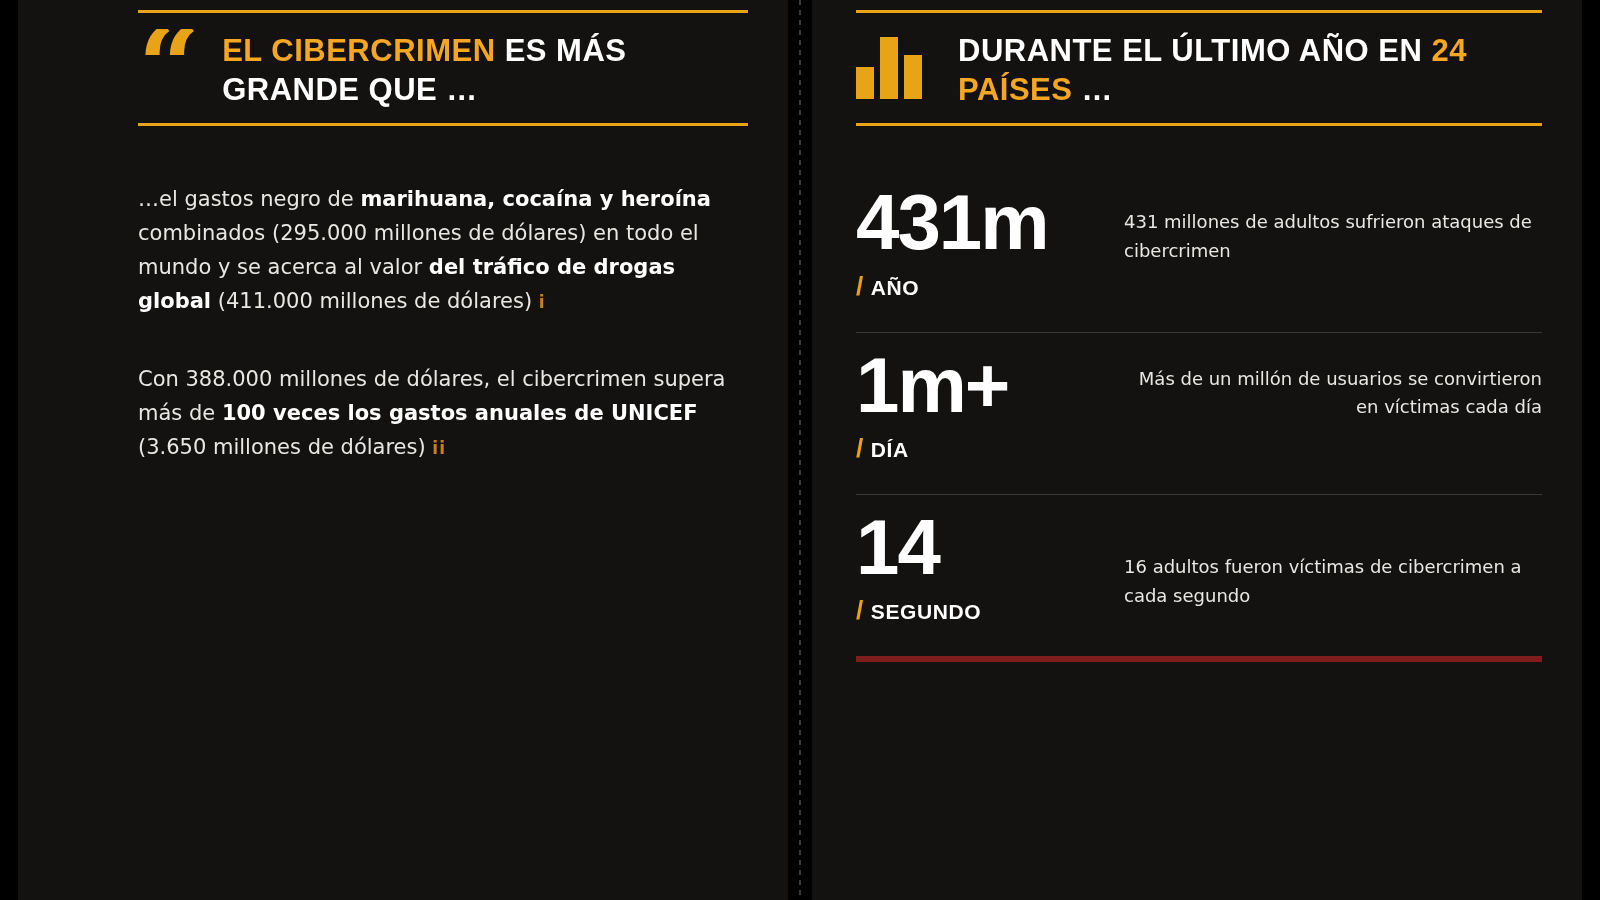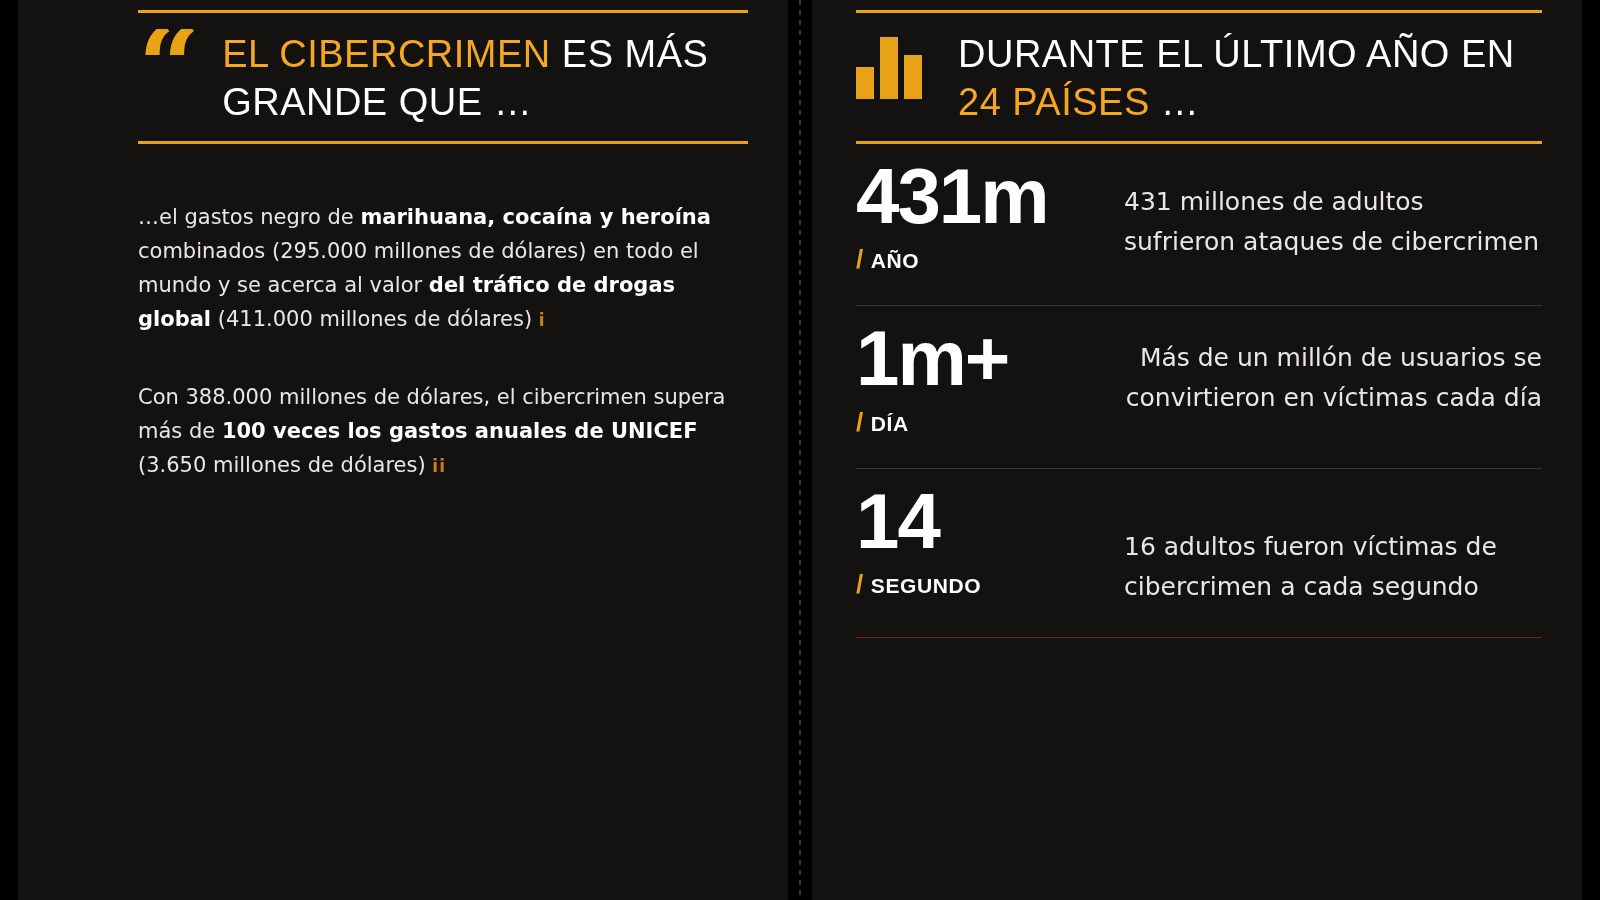--- a/index.html
+++ b/index.html
@@ -101,23 +101,23 @@
     position: absolute;
     bottom: 0;
     background: #e8a317;
     display: block;
   }
   .bar-icon i:nth-child(1) { left: 0;  width: 18px; height: 32px; }
   .bar-icon i:nth-child(2) { left: 24px; width: 18px; height: 62px; }
   .bar-icon i:nth-child(3) { left: 48px; width: 18px; height: 44px; }
 
   .header-title {
-    font-size: 38px;
+    font-size: 31px;
     line-height: 1.26;
-    font-weight: normal;
+    font-weight: bold;
     letter-spacing: 0.5px;
     text-transform: uppercase;
     padding-top: 4px;
   }
   .accent { color: #f5a623; }
 
   
   .body-block {
     margin-top: 56px;
     font-size: 21px;
@@ -131,30 +131,31 @@
   .fn {
     color: #c97f1a;
     font-weight: bold;
     font-size: 17px;
     vertical-align: baseline;
     letter-spacing: 1px;
   }
 
   
   .stats {
+    margin-top: 44px;
   }
   .stat-row {
     display: flex;
     align-items: flex-start;
     padding: 14px 0 30px 0;
     border-bottom: 1px solid #3a3632;
     min-height: 150px;
     box-sizing: border-box;
   }
-  .stat-row:last-child { border-bottom: 1px solid #7f1d1d; }
+  .stat-row:last-child { border-bottom: 6px solid #7f1d1d; }
   .stat-figure {
     flex: 0 0 252px;
     padding-right: 16px;
   }
   .stat-number {
     font-size: 78px;
     line-height: 0.98;
     font-weight: bold;
     letter-spacing: -2px;
     color: #ffffff;
@@ -168,21 +169,21 @@
     text-transform: uppercase;
   }
   .stat-unit .slash {
     color: #e8a317;
     font-size: 26px;
     margin-right: 7px;
     font-weight: bold;
   }
   .stat-desc {
     flex: 1 1 auto;
-    font-size: 25px;
+    font-size: 18px;
     line-height: 1.6;
     color: #e9e7e4;
     padding-top: 24px;
     font-family: "DejaVu Sans", sans-serif;
   }
   .stat-row.row-2 .stat-desc { padding-top: 18px; text-align: right; }
   .stat-row.row-3 .stat-desc { padding-top: 44px; }
 </style>
 </head>
 <body>

